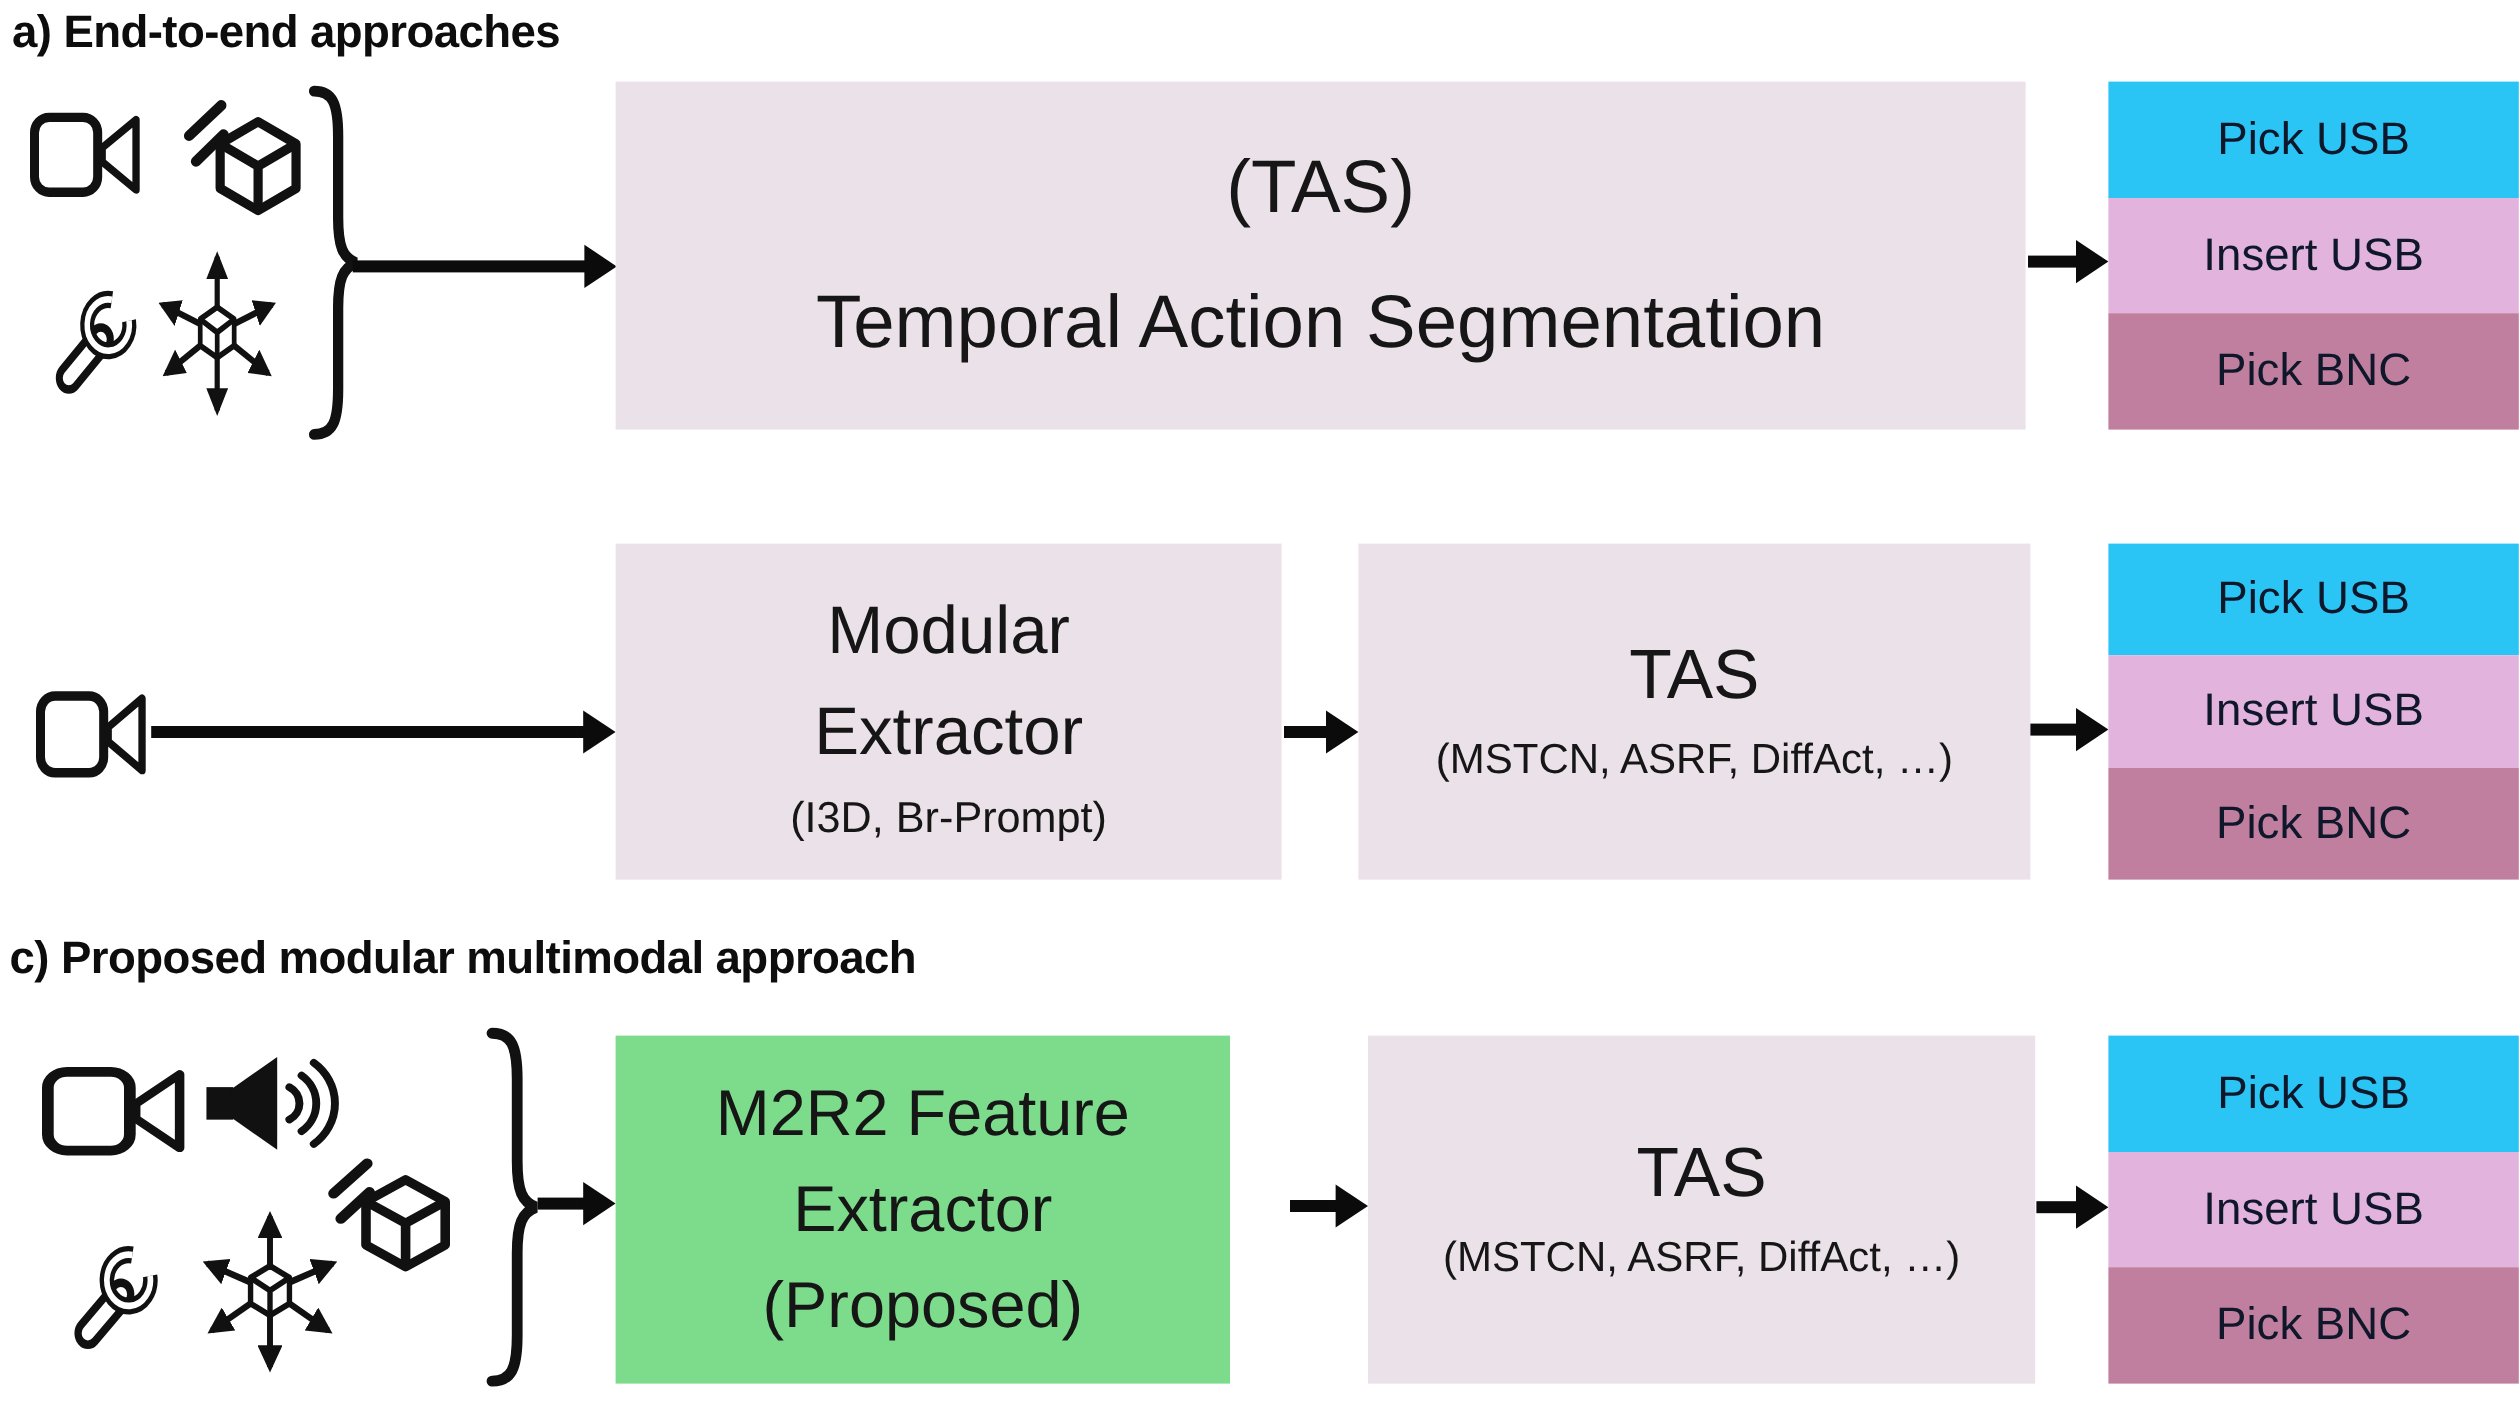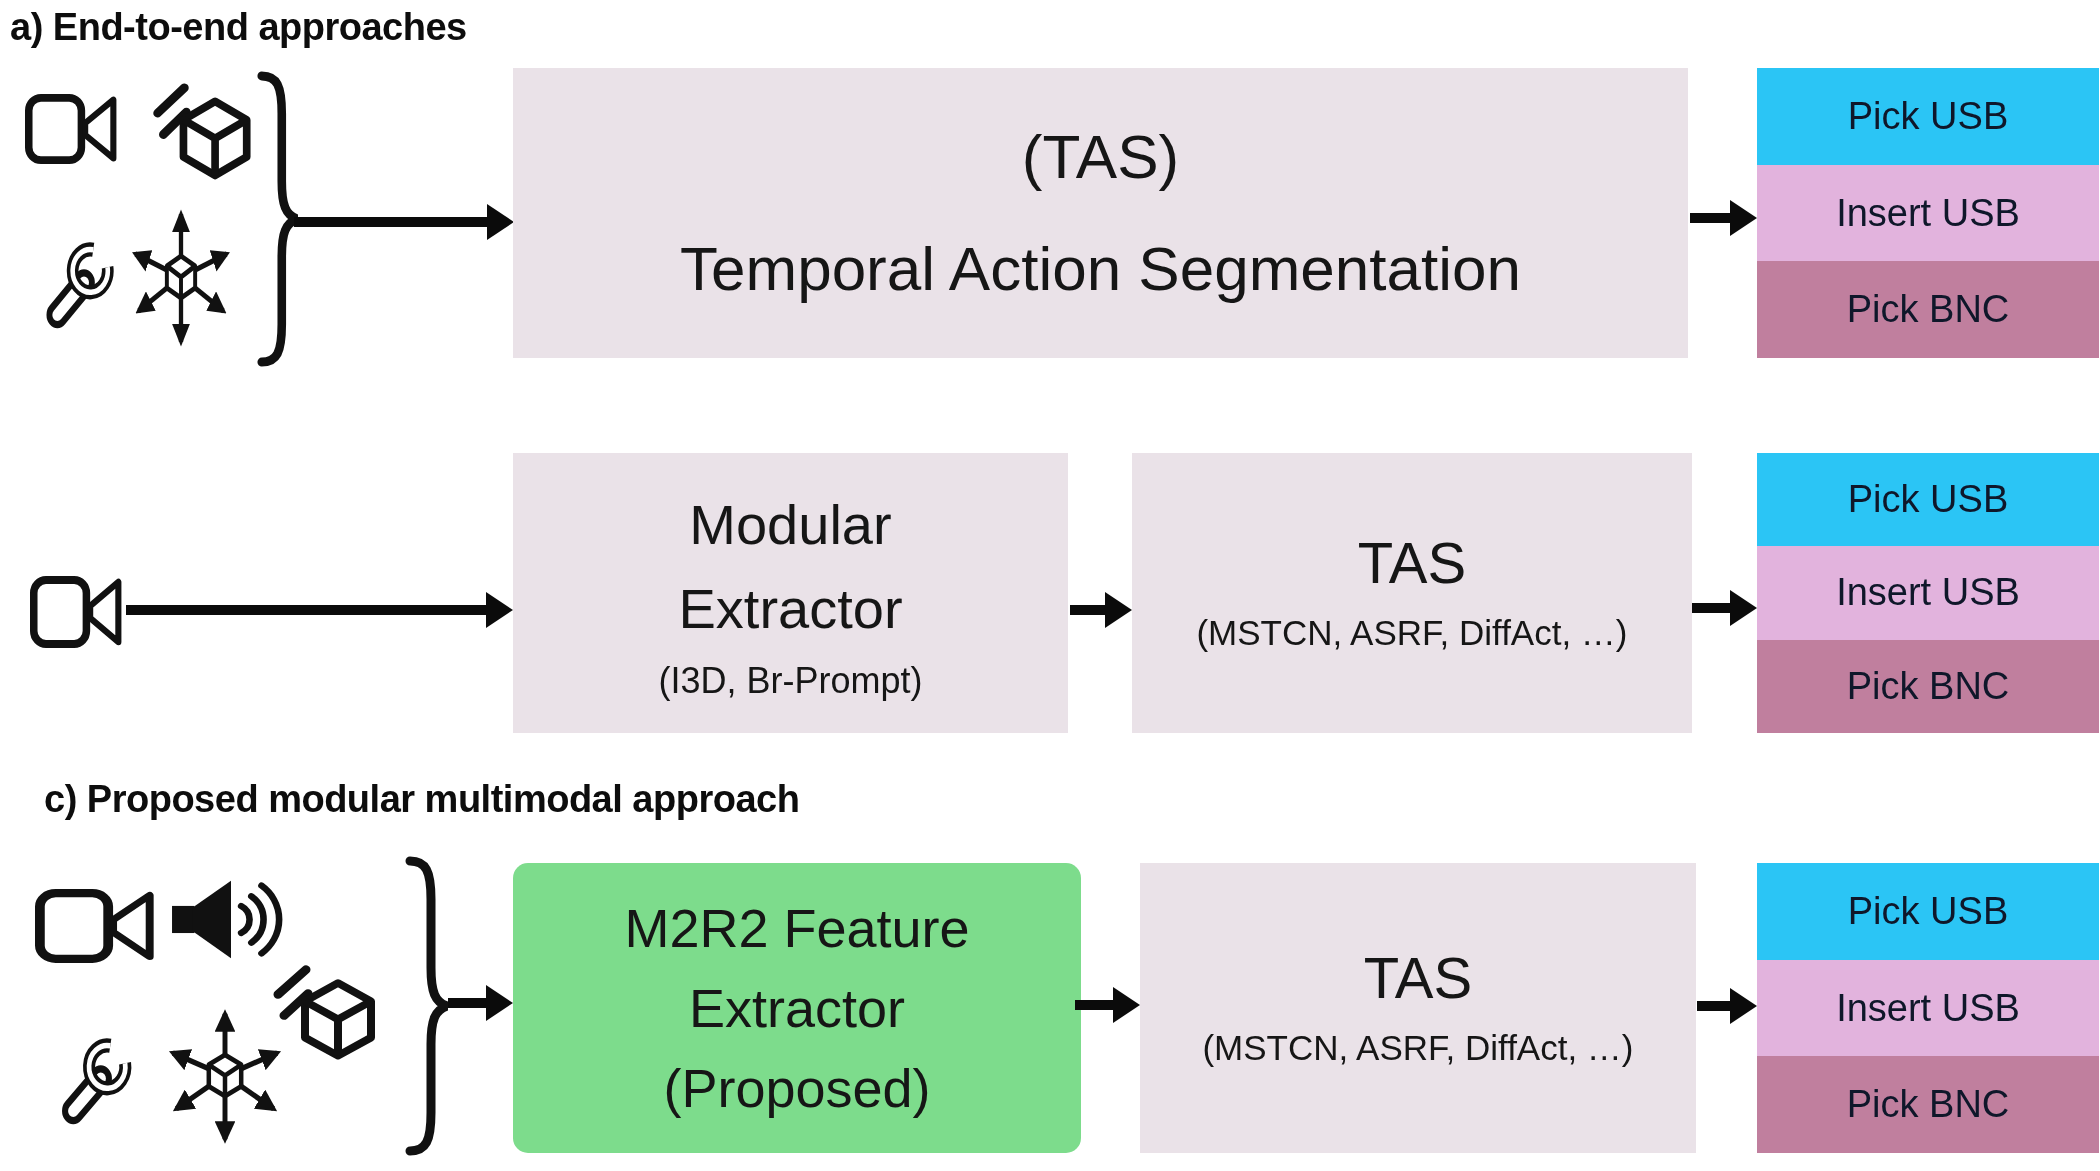--- a/index.html
+++ b/index.html
@@ -141,21 +141,21 @@
     <div class="shaft"></div>
     <div class="head"></div>
   </div>
 
   <div class="abs bars" style="left:1757px;top:453px;width:342px;height:280px;">
     <div class="bar" style="background: rgb(43, 197, 245);">Pick USB</div>
     <div class="bar" style="background: rgb(226, 179, 221);">Insert USB</div>
     <div class="bar" style="background: rgb(192, 127, 158);">Pick BNC</div>
   </div>
 
-  <div class="abs section-title" style="left:8px;top:778px;margin-left:36px;">c) Proposed modular multimodal approach</div>
+  <div class="abs section-title" style="left:8px;top:778px;">c) Proposed modular multimodal approach</div>
 
   <svg class="icon-svg" style="left:35px;top:885px;" width="122" height="82" viewBox="0 0 100 80" preserveAspectRatio="none">
       <use href="#g-cam"></use>
     </svg>
   <svg class="icon-svg" style="left:170px;top:873px;" width="122" height="92" viewBox="0 0 120 95" preserveAspectRatio="none">
       <use href="#g-spk"></use>
     </svg>
   <svg class="icon-svg" style="left:268px;top:962px;" width="120" height="110" viewBox="0 0 120 115" preserveAspectRatio="none">
       <use href="#g-mcube"></use>
     </svg>
@@ -167,21 +167,21 @@
     </svg>
   <svg class="icon-svg" style="left:404px;top:855px;" width="44" height="302" viewBox="0 0 44 300" preserveAspectRatio="none">
       <use href="#g-brace"></use>
     </svg>
 
   <div class="arrow" style="left:448px;top:985px;width:65px;">
     <div class="shaft"></div>
     <div class="head"></div>
   </div>
 
-  <div class="abs module-box" style="left: 513px; top: 863px; width: 568px; height: 290px; background: rgb(125, 220, 140); border-radius: 15px;">
+  <div class="abs module-box" style="left: 513px; top: 863px; width: 512px; height: 290px; background: rgb(125, 220, 140);">
     <div class="line-green">M2R2 Feature</div>
     <div class="line-green">Extractor</div>
     <div class="line-green">(Proposed)</div>
   </div>
 
   <div class="arrow" style="left:1075px;top:987px;width:65px;">
     <div class="shaft"></div>
     <div class="head"></div>
   </div>
 

